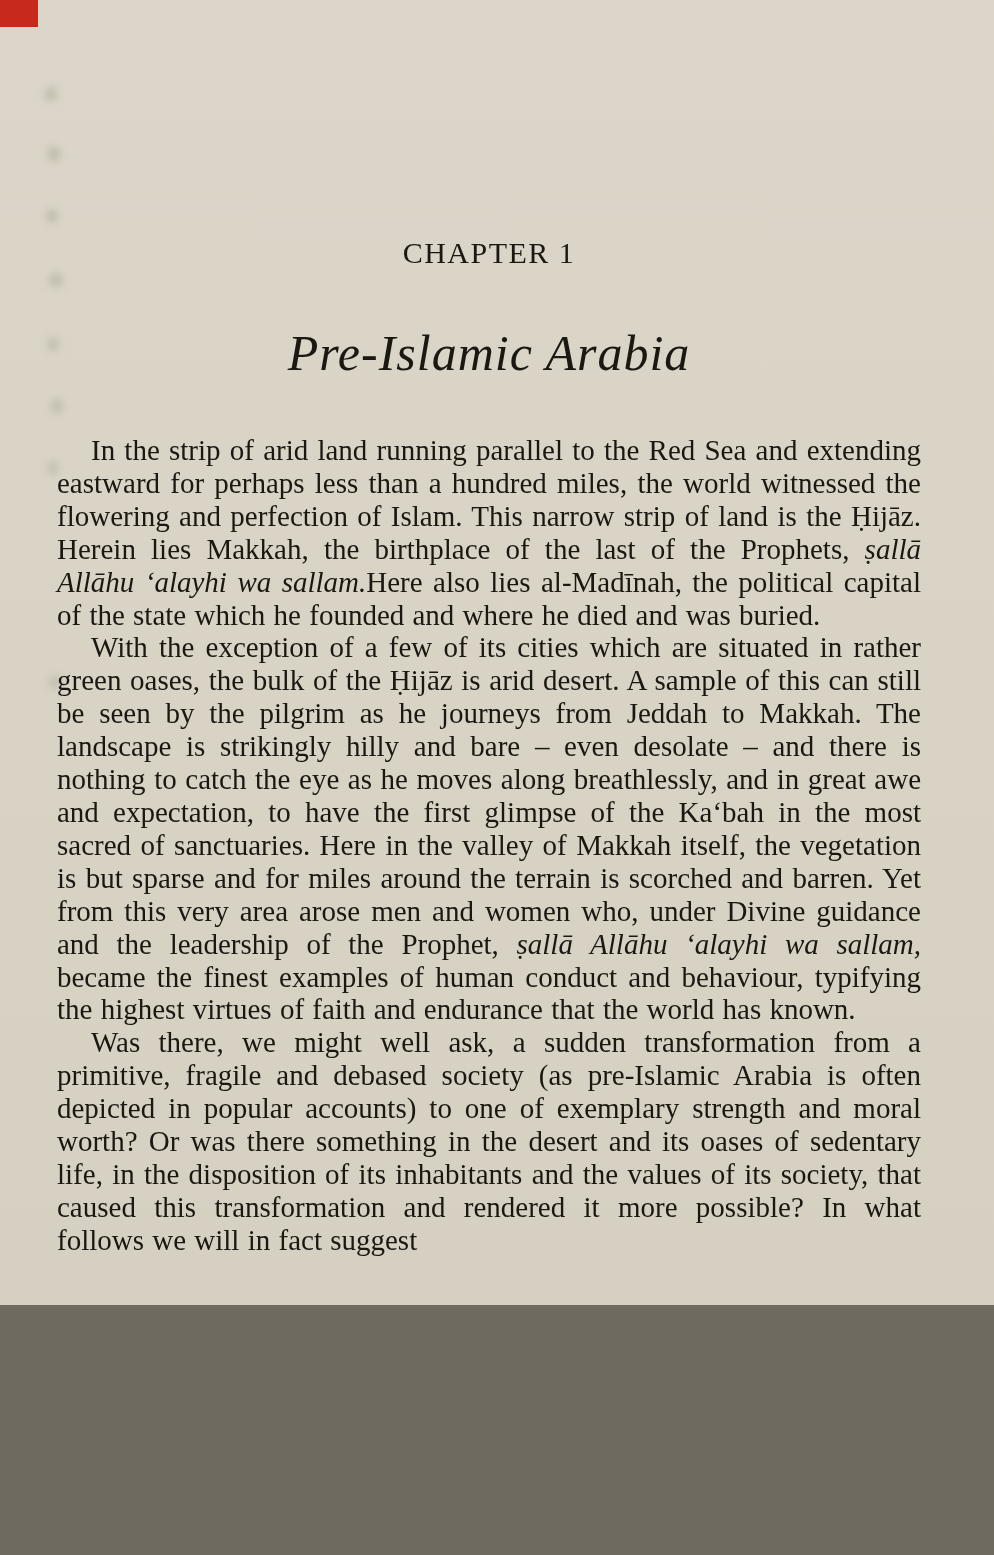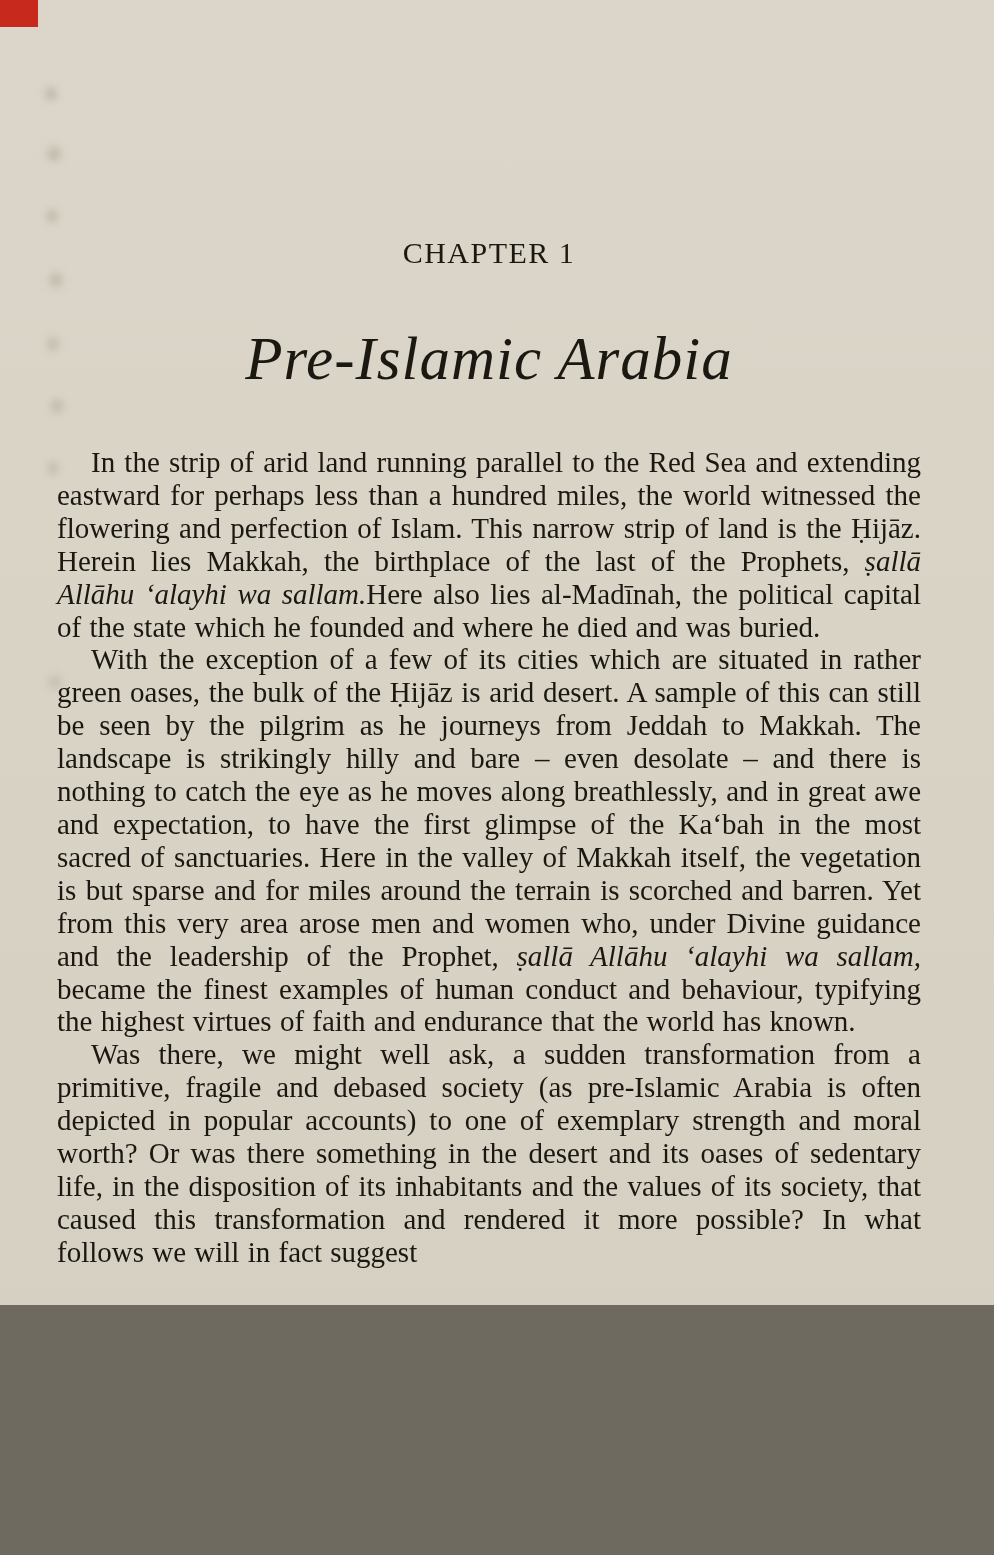--- a/index.html
+++ b/index.html
@@ -52,21 +52,21 @@
   .chapter {
     text-align: center;
     font-size: 30px;
     letter-spacing: 1.5px;
     white-space: nowrap;
   }
   .title {
     text-align: center;
     font-style: italic;
     font-weight: normal;
-    font-size: 61px;
+    font-size: 50px;
     letter-spacing: 1px;
     margin: 54px 0 0 0;
   }
   .para {
     margin: 0;
     text-indent: 34px;
     text-align: justify;
     font-size: 29px;
     line-height: 32.9px;
     word-spacing: 1px;

